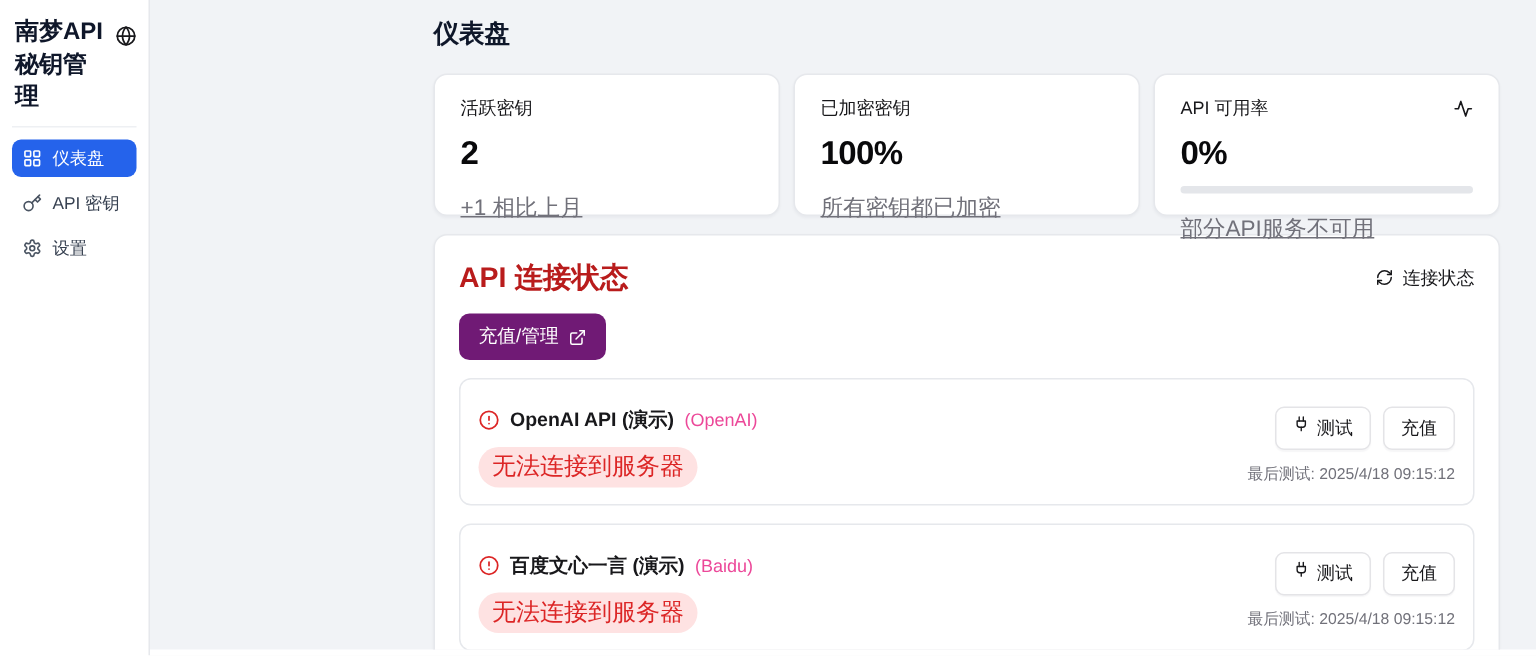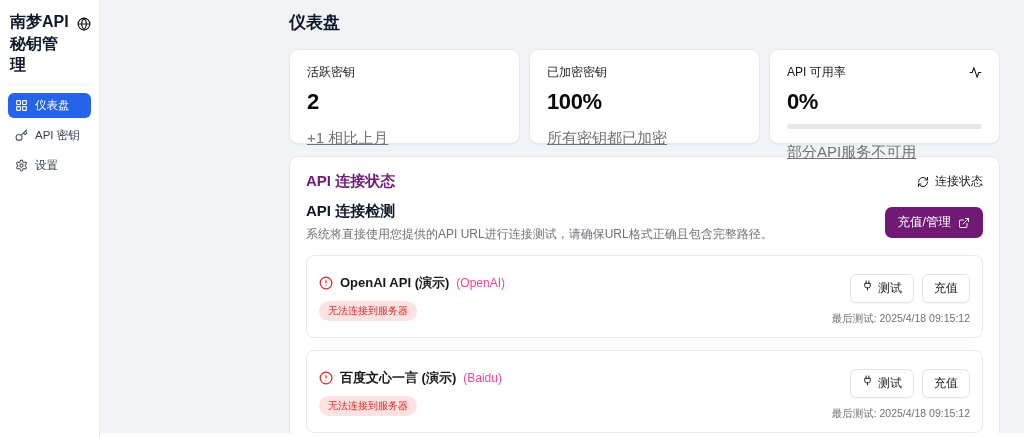--- a/index.html
+++ b/index.html
@@ -32,36 +32,36 @@
   .stat-value { font-size:22px; font-weight:700; color:#09090b; margin-top:8px; letter-spacing:-.4px; }
   .stat-sub { font-size:15px; color:#71717a; margin-top:14px;text-decoration:underline; }
   .progress { height:5px; background:#e4e6ea; border-radius:99px; margin:9px 0 7px; overflow:hidden; }
   .progress-fill { height:100%; background:#18181b; border-radius:99px; }
   .activity { color:#18181b; }
 
   
   .panel { margin-top:12px; background:#fff; border:1px solid #e6e8ec; border-radius:9px;
     padding:15px 16px 14px; box-shadow:0 1px 2px rgba(16,24,40,.04); }
   .panel-head { display:flex; justify-content:space-between; align-items:center; }
-  .panel-title { font-size:15px; font-weight:700; color:#701a75; }
+  .panel-title { font-size:19px; font-weight:700; color:#b91c1c; }
   .refresh-btn { display:flex; align-items:center; gap:6px; font-size:12px; color:#18181b;
     background:transparent; border:none; cursor:pointer; font-family:inherit; }
   .section-row { display:flex; justify-content:space-between; align-items:center; margin-top:11px; }
   .section-title { font-size:15px; font-weight:600; color:#0f172a; }
   .section-desc { font-size:12px; color:#71717a; margin-top:5px; }
   .manage-btn { display:flex; align-items:center; gap:7px; background:#701a75; color:#fff;
     border:none; border-radius:7px; padding:7px 13px; font-size:12.5px; cursor:pointer; font-family:inherit; }
 
   .api-row { margin-top:12px; border:1px solid #e6e8ec; border-radius:8px; padding:18px 12px 11px;
     display:flex; justify-content:space-between; }
   .api-title-row { display:flex; align-items:center; gap:7px; }
   .alert { color:#dc2626; display:flex; }
   .api-name { font-size:13px; font-weight:700; color:#18181b; }
   .api-provider { font-size:12px; color:#ec4899; }
-  .api-badge { display:inline-block; background:#fee2e2; color:#dc2626; font-size:10px;
+  .api-badge { display:inline-block; background:#fee2e2; color:#dc2626; font-size:16px;
     padding:3px 9px; border-radius:99px; margin-top:9px; }
   .api-right { display:flex; flex-direction:column; align-items:flex-end; }
   .api-actions { display:flex; gap:8px; }
   .sm-btn { display:flex; align-items:flex-start; gap:5px; background:#fff; border:1px solid #e4e4e7;
     border-radius:6px; padding:5px 11px; font-size:12px; color:#18181b; cursor:pointer;
     font-family:inherit; box-shadow:0 1px 1px rgba(16,24,40,.04); }
   .last-test { font-size:10.5px; color:#71717a; margin-top:9px; }
 
   .footnote { margin-top:13px; font-size:10.5px; color:#71717a; line-height:1.65; }
   svg { display:block; }
@@ -158,24 +158,20 @@
                   <path d="M21 3v5h-5"></path>
                   <path d="M21 12a9 9 0 0 1-9 9 9.75 9.75 0 0 1-6.74-2.74L3 16"></path>
                   <path d="M8 16H3v5"></path>
                 </svg>
             </span>
             <span>连接状态</span>
           </button>
         </div>
 
         <div class="section-row">
-          <div>
-            <div class="section-title">API 连接检测</div>
-            <div class="section-desc">系统将直接使用您提供的API URL进行连接测试，请确保URL格式正确且包含完整路径。</div>
-          </div>
           <button class="manage-btn">
             <span>充值/管理</span>
             <span>
               <svg width="12" height="12" viewBox="0 0 24 24" fill="none" stroke="currentColor" stroke-width="2" stroke-linecap="round" stroke-linejoin="round">
                   <path d="M15 3h6v6"></path>
                   <path d="M10 14 21 3"></path>
                   <path d="M18 13v6a2 2 0 0 1-2 2H5a2 2 0 0 1-2-2V8a2 2 0 0 1 2-2h6"></path>
                 </svg>
             </span>
           </button>

